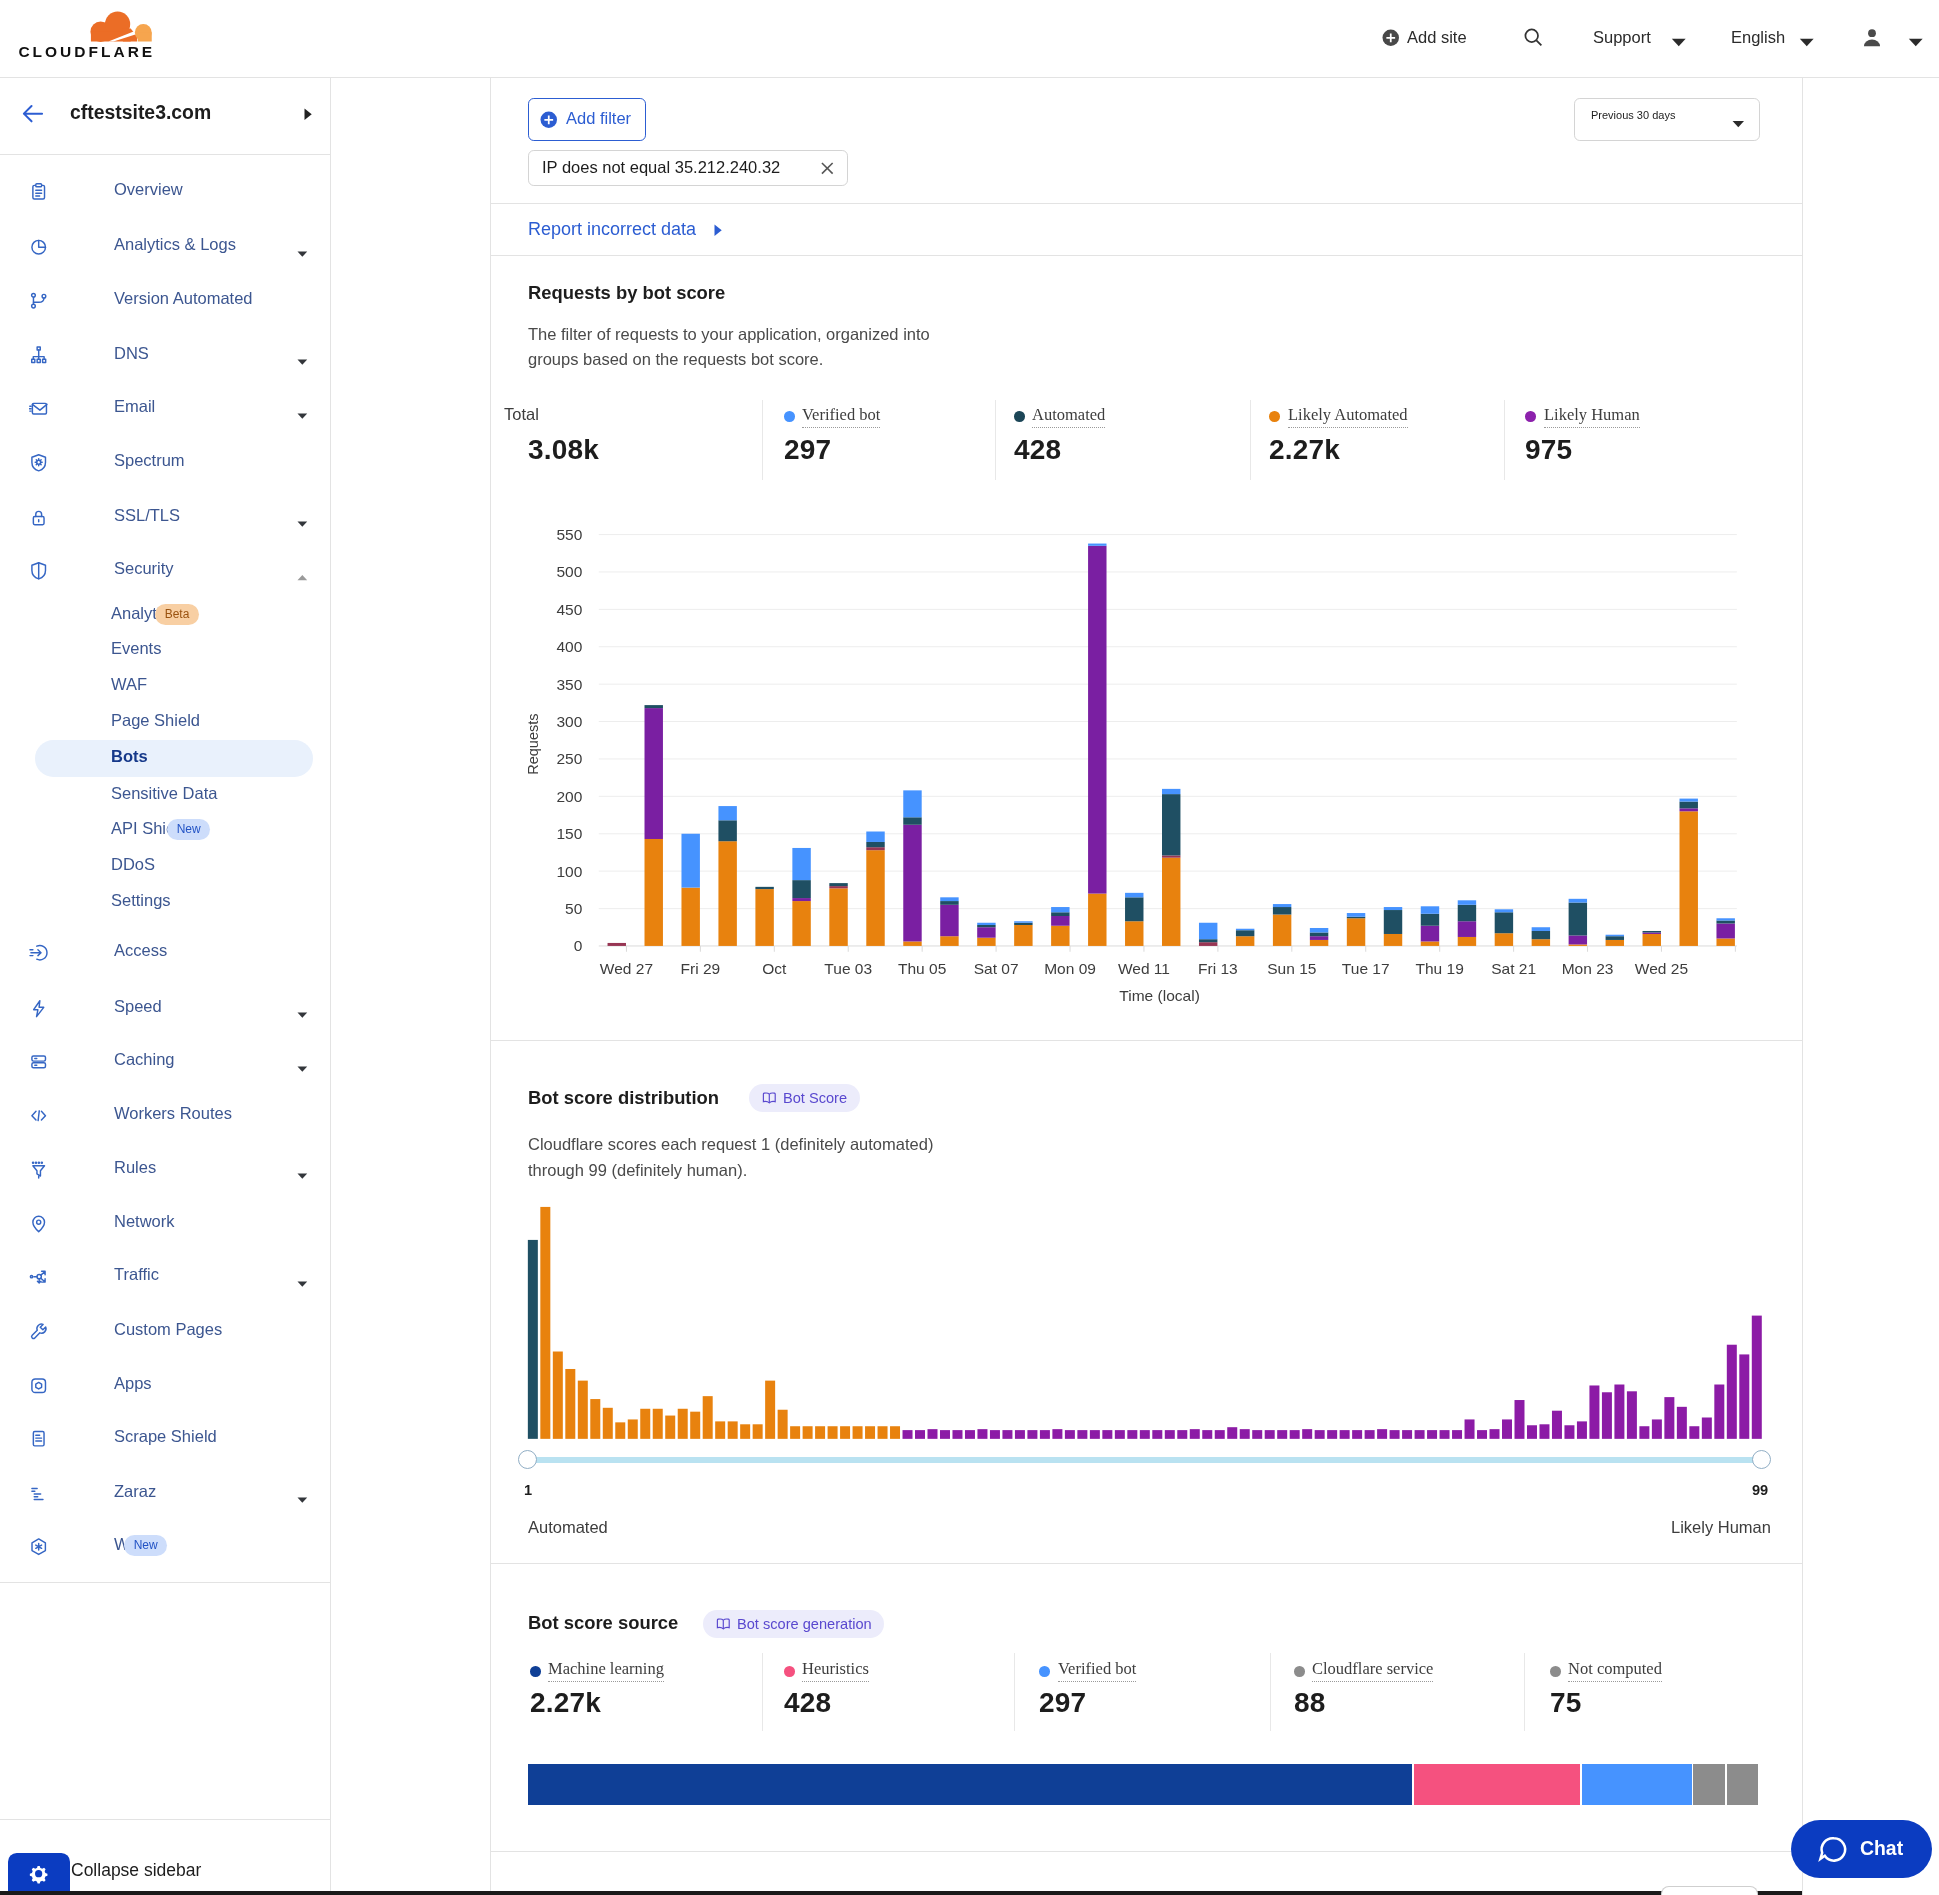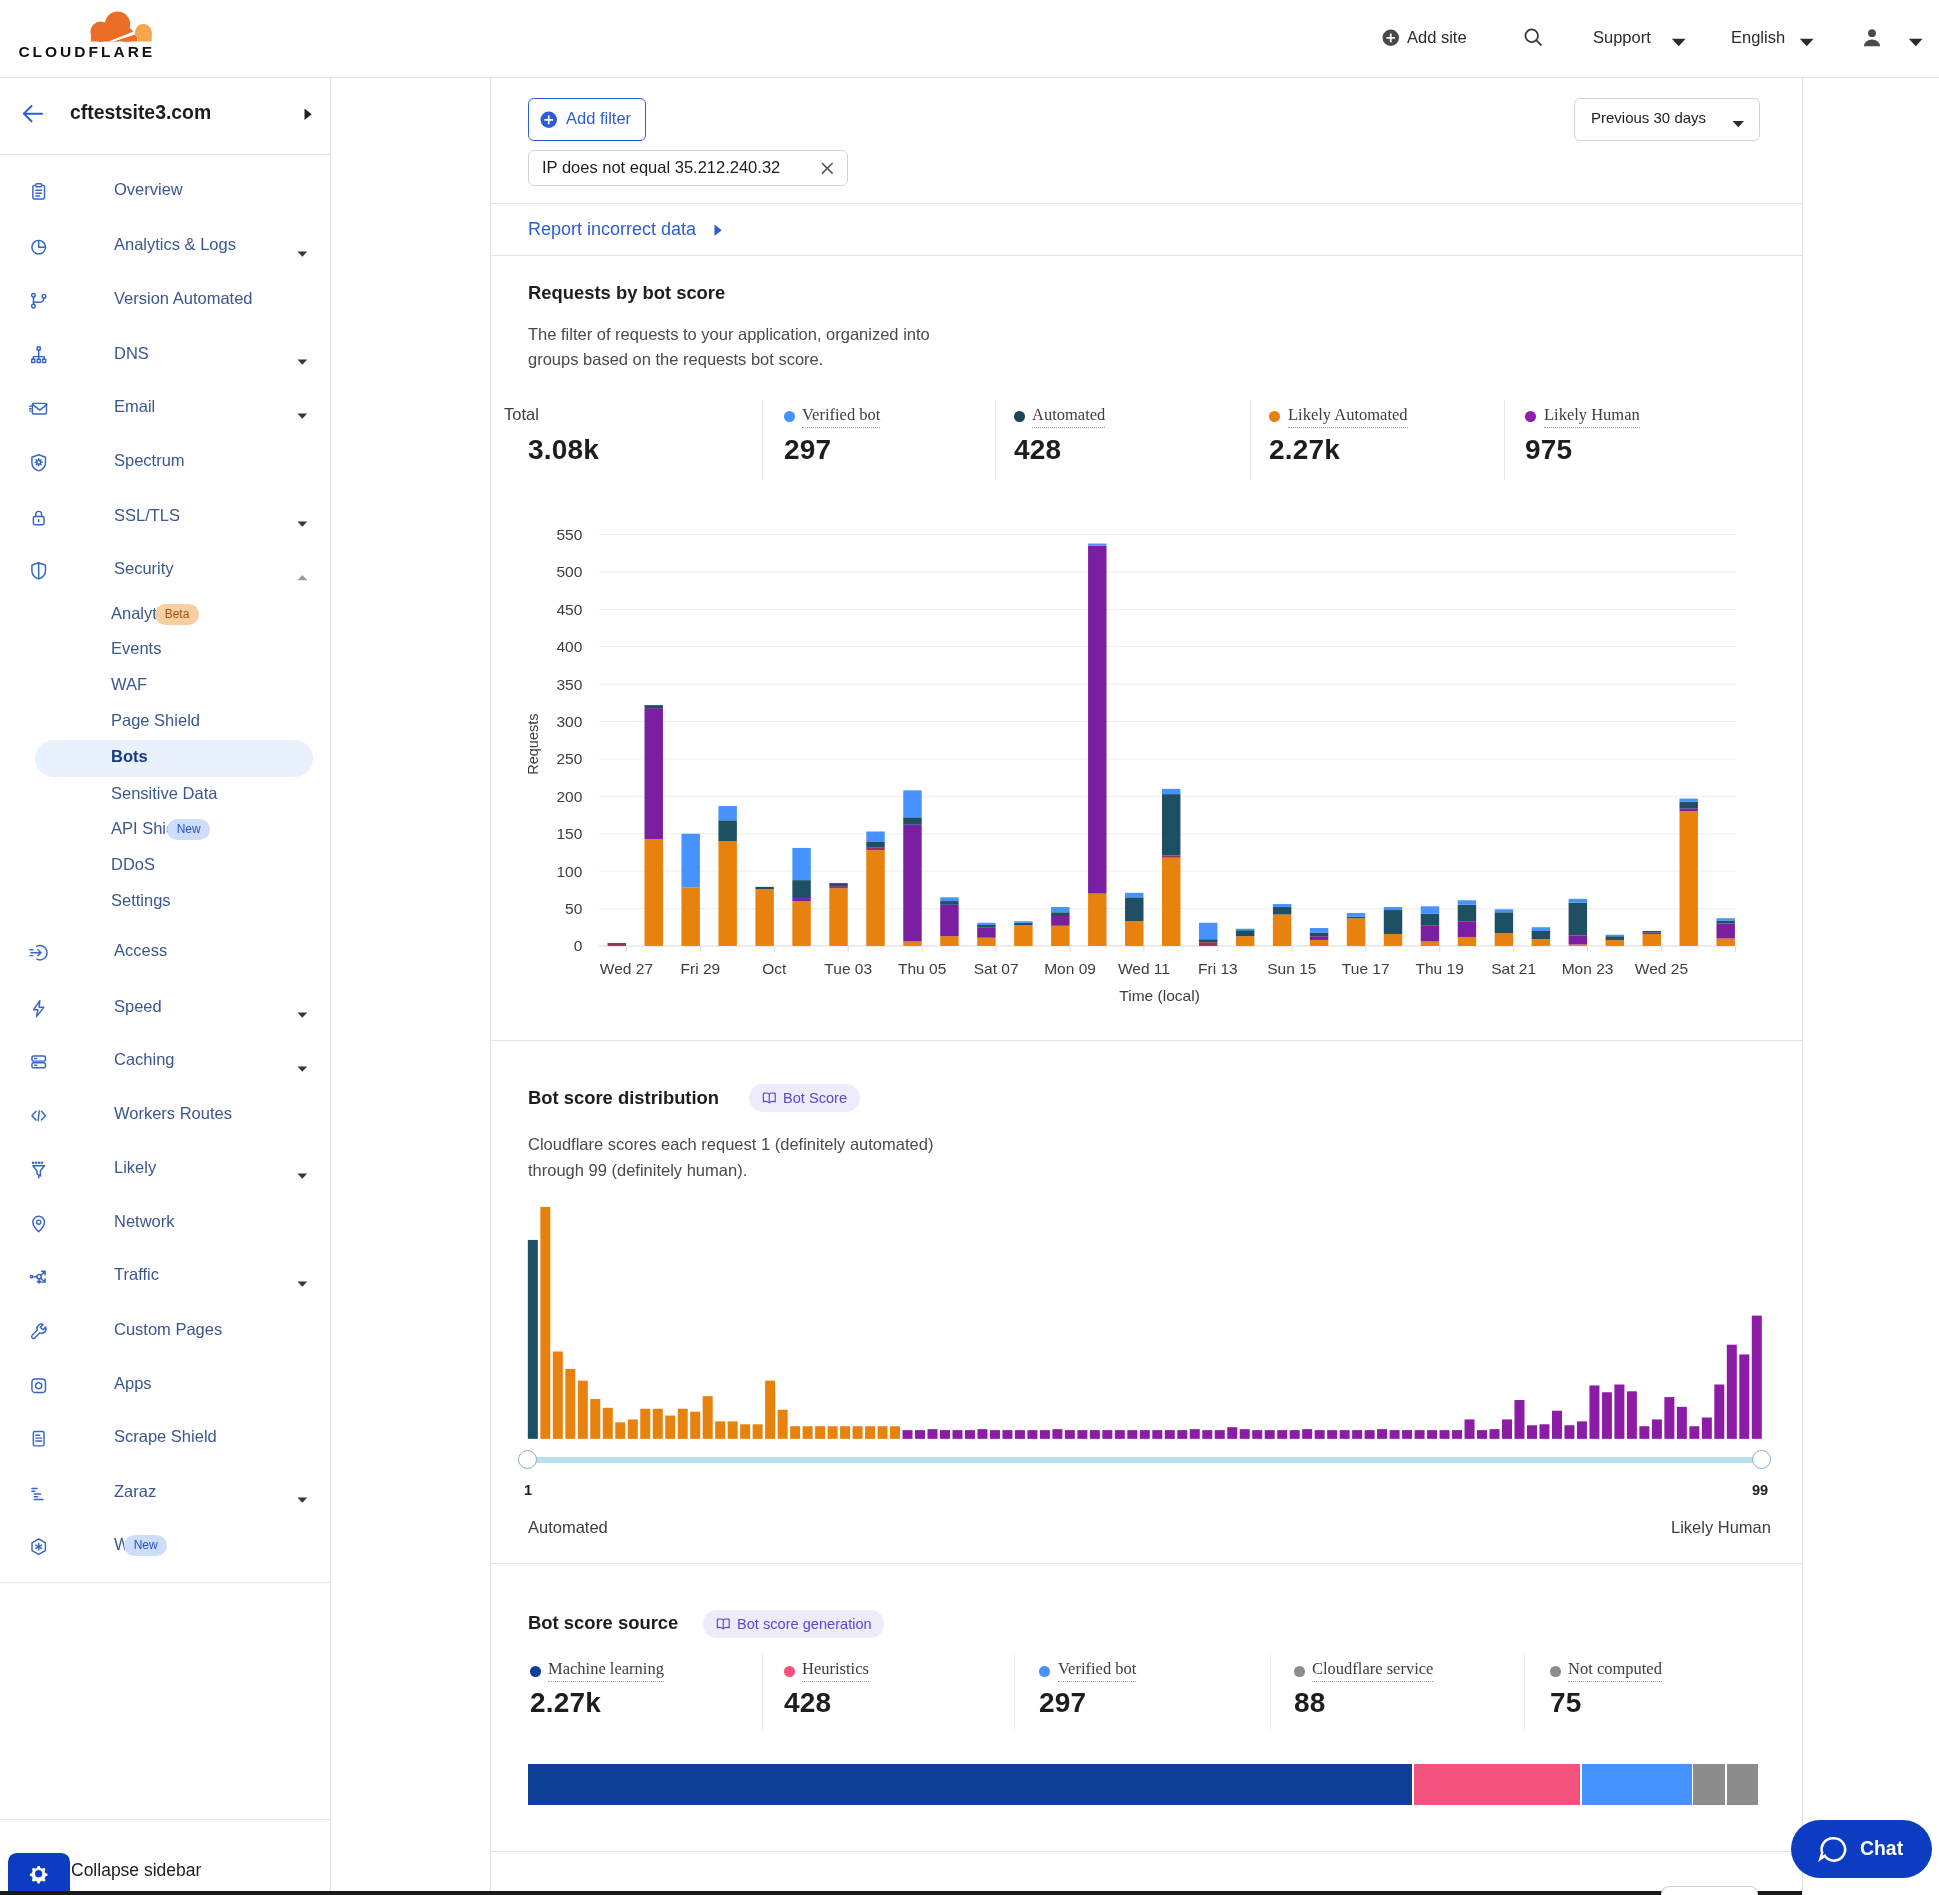--- a/index.html
+++ b/index.html
@@ -170,21 +170,21 @@
       </svg></div>
 <div class="abs sdtxt" style="left:76px;top:1104px">Workers Routes</div>
 <div class="abs" style="left:29px;top:1160px;width:19.4px;height:19.4px"><svg width="19.4" height="19.4" viewBox="0 0 20 20">
         <circle cx="4.2" cy="2.8" r="0.6" fill="none" stroke="#3566c4" stroke-width="1.5" stroke-linecap="round" stroke-linejoin="round"></circle>
         <circle cx="7.2" cy="2.8" r="0.6" fill="none" stroke="#3566c4" stroke-width="1.5" stroke-linecap="round" stroke-linejoin="round"></circle>
         <circle cx="10.2" cy="2.8" r="0.6" fill="none" stroke="#3566c4" stroke-width="1.5" stroke-linecap="round" stroke-linejoin="round"></circle>
         <circle cx="13.2" cy="2.8" r="0.6" fill="none" stroke="#3566c4" stroke-width="1.5" stroke-linecap="round" stroke-linejoin="round"></circle>
         <path d="M4 6 H16 L11.8 11 V16.6 L8.2 14.4 V11 Z" fill="none" stroke="#3566c4" stroke-width="1.5" stroke-linecap="round" stroke-linejoin="round"></path>
         <line x1="10" y1="16.5" x2="10" y2="18.5" fill="none" stroke="#3566c4" stroke-width="1.5" stroke-linecap="round" stroke-linejoin="round"></line>
       </svg></div>
-<div class="abs sdtxt" style="left:76px;top:1158px">Likely</div>
+<div class="abs sdtxt" style="left:76px;top:1158px">Rules</div>
 <div class="abs" style="left:297px;top:1166px"><svg width="10.7" height="6.8" viewBox="0 0 11 7">
         <path d="M0.5 0.5 L5.5 6 L10.5 0.5 Z" fill="#33363b"></path>
       </svg></div>
 <div class="abs" style="left:29px;top:1214px;width:19.4px;height:19.4px"><svg width="19.4" height="19.4" viewBox="0 0 20 20">
         <path d="M10 18.2 C10 18.2 4 12.6 4 8.4 A6 6 0 0 1 16 8.4 C16 12.6 10 18.2 10 18.2 Z" fill="none" stroke="#3566c4" stroke-width="1.5" stroke-linecap="round" stroke-linejoin="round"></path>
         <circle cx="10" cy="8.4" r="2.1" fill="none" stroke="#3566c4" stroke-width="1.5" stroke-linecap="round" stroke-linejoin="round"></circle>
       </svg></div>
 <div class="abs sdtxt" style="left:76px;top:1212px">Network</div>
 <div class="abs" style="left:29px;top:1267px;width:19.4px;height:19.4px"><svg width="19.4" height="19.4" viewBox="0 0 20 20">
         <circle cx="10.5" cy="10" r="2.2" fill="none" stroke="#3566c4" stroke-width="1.5" stroke-linecap="round" stroke-linejoin="round"></circle>
@@ -256,21 +256,21 @@
         <path d="M9 4.5 V13.5 M4.5 9 H13.5" stroke="#fff" stroke-width="1.8"></path>
       </svg></div>
 <div class="abs" style="left:566px;top:109px;font-size:16.5px;color:#2c5dd2;white-space:nowrap">Add filter</div>
 <div class="abs" style="left:528px;top:150px;width:320px;height:36px;border:1px solid #d4d4d4;border-radius:5.8px"></div>
 <div class="abs" style="left:542px;top:158px;font-size:16.5px;color:#1d1d1d;white-space:nowrap">IP does not equal 35.212.240.32</div>
 <div class="abs" style="left:820px;top:161px"><svg width="14.6" height="14.6" viewBox="0 0 15 15" stroke="#555" stroke-width="1.6">
         <line x1="2" y1="2" x2="13" y2="13"></line>
         <line x1="13" y1="2" x2="2" y2="13"></line>
       </svg></div>
 <div class="abs" style="left:1574px;top:98px;width:186px;height:43px;border:1px solid #d4d4d4;border-radius:5.8px"></div>
-<div class="abs" style="left:1591px;top:109px;font-size:15px;color:#1d1d1d;white-space:nowrap">Previous 30 days</div>
+<div class="abs" style="left:1591px;top:109px;font-size:11px;color:#1d1d1d;white-space:nowrap">Previous 30 days</div>
 <div class="abs" style="left:1732px;top:115px"><svg width="12.6" height="8.7" viewBox="0 0 11 7">
         <path d="M0.5 0.5 L5.5 6 L10.5 0.5 Z" fill="#2b2b2b"></path>
       </svg></div>
 <div class="hline" style="left:491px;top:203px;width:1311px"></div>
 <div class="abs" style="left:528px;top:219px;font-size:18px;color:#2c5dd2;white-space:nowrap">Report incorrect data</div>
 <div class="abs" style="left:714px;top:223px"><svg width="8.7" height="12.6" viewBox="0 0 9 13">
         <path d="M0.5 0.5 L8 6.5 L0.5 12.5 Z" fill="#2c5dd2"></path>
       </svg></div>
 <div class="hline" style="left:491px;top:255px;width:1311px"></div>
 <div class="abs h2" style="left:528px;top:282px">Requests by bot score</div>

